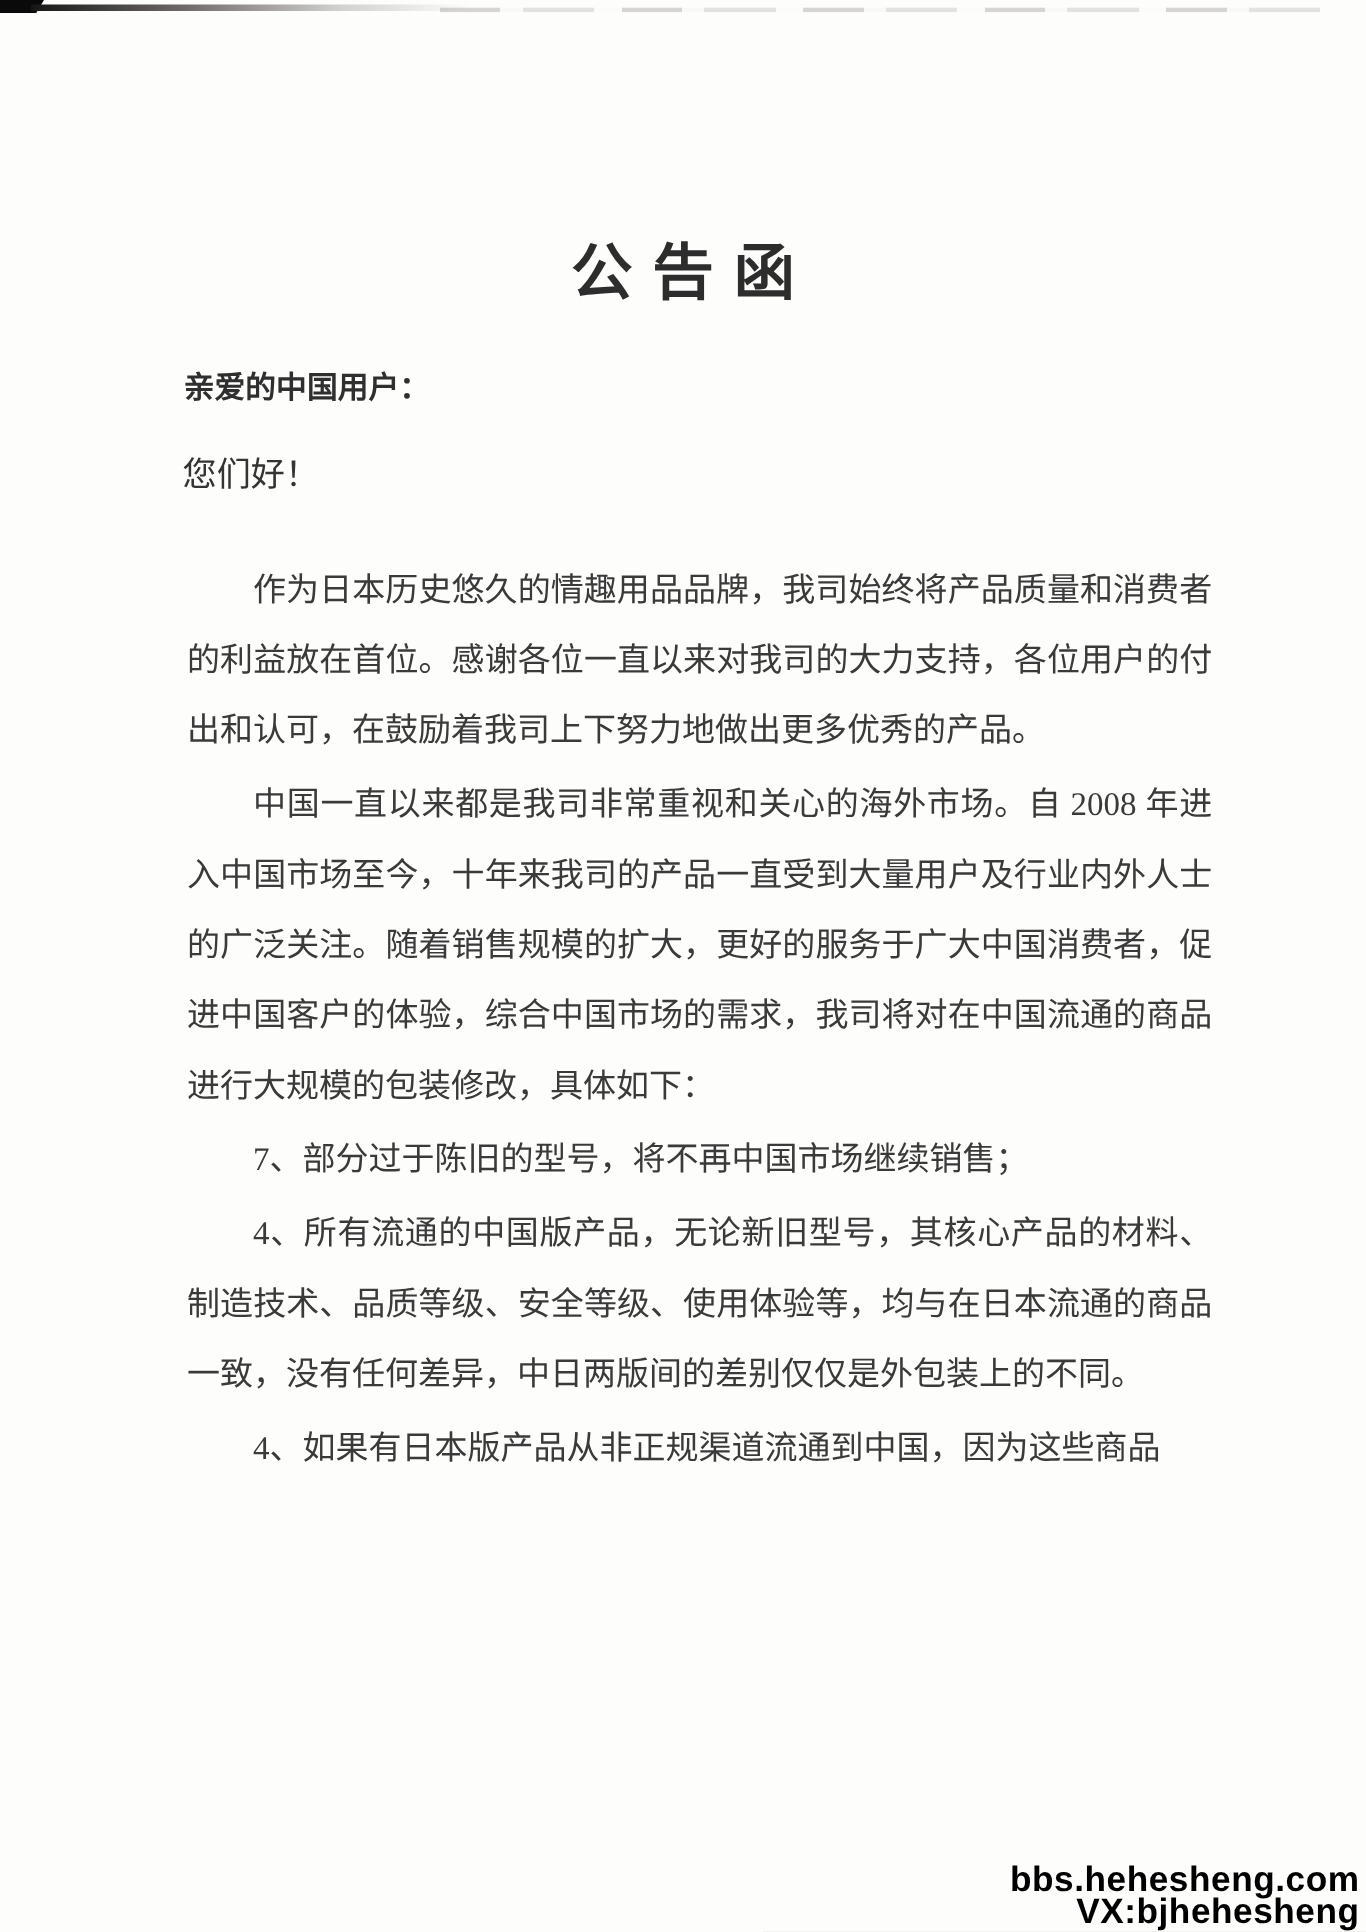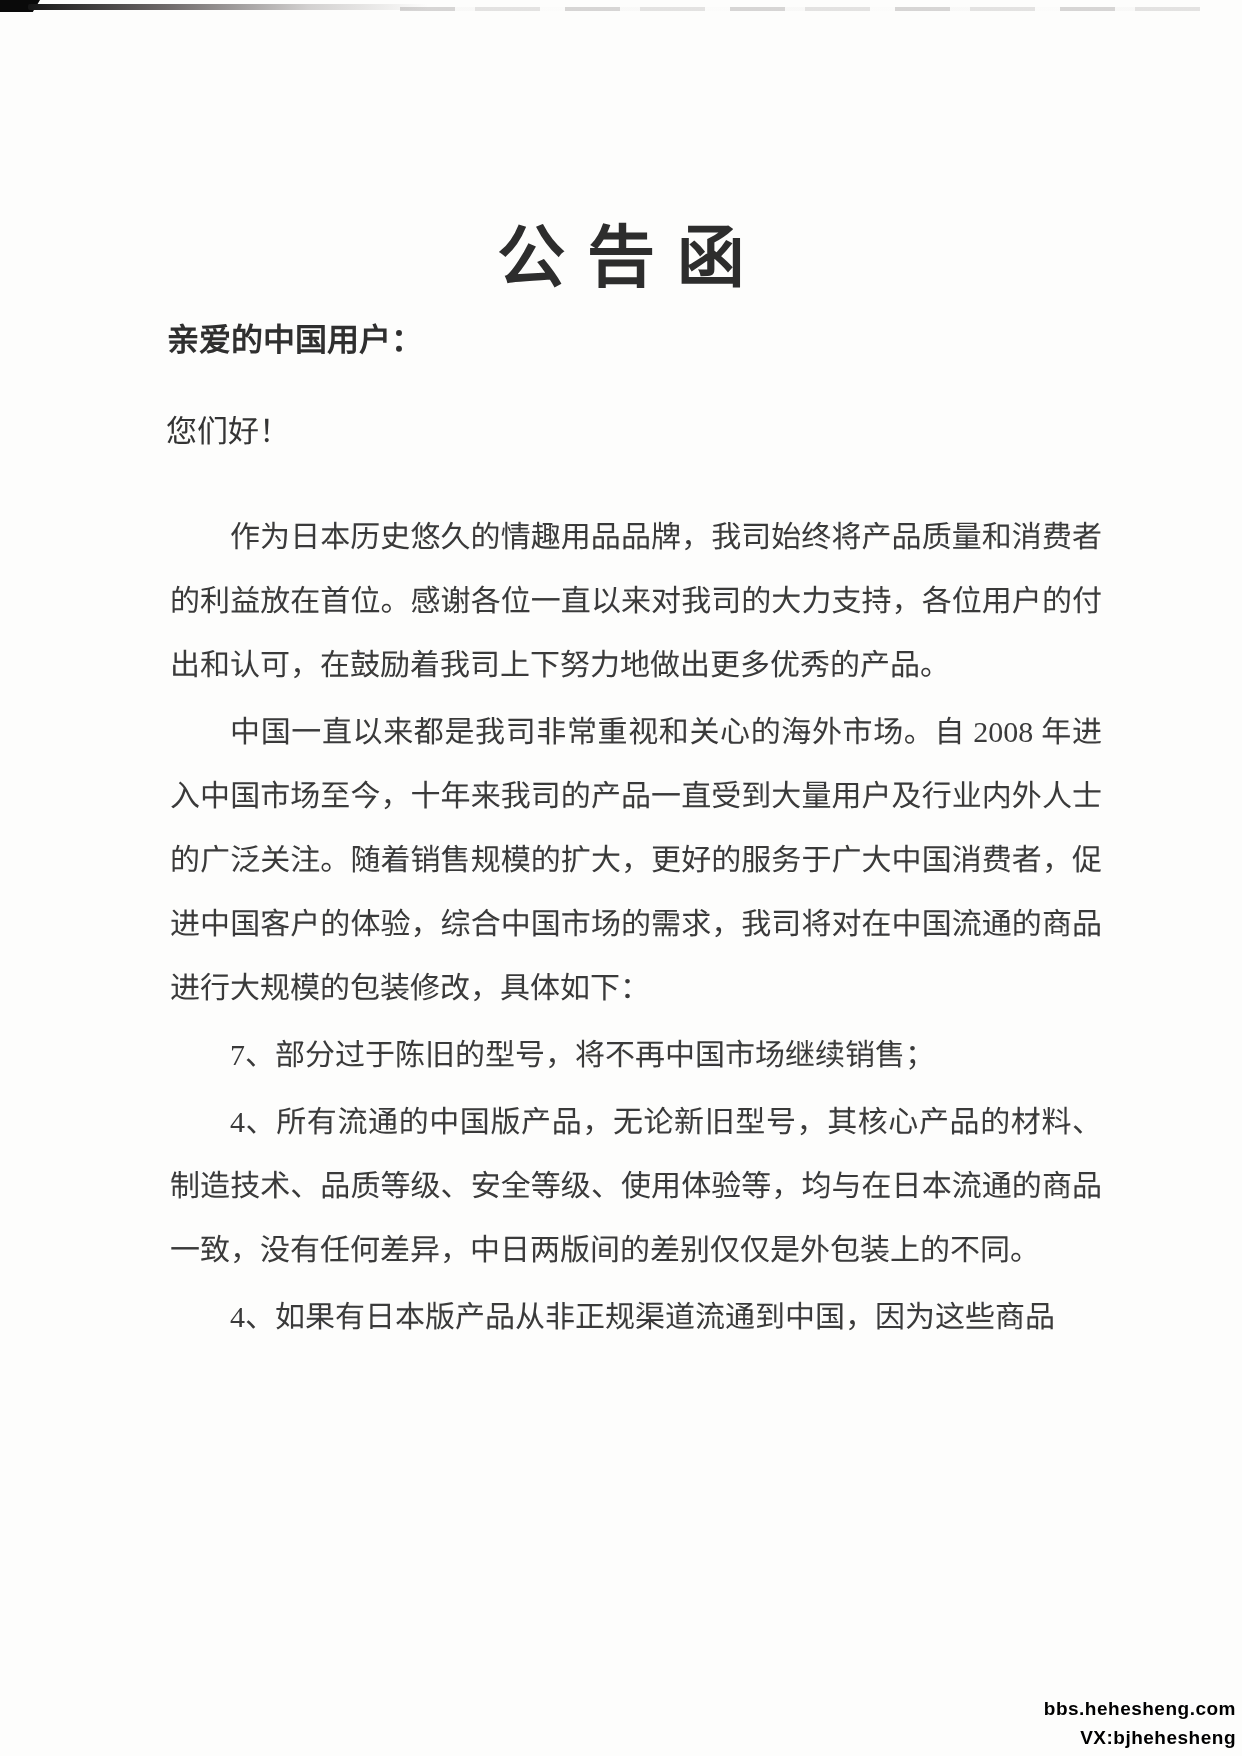--- a/index.html
+++ b/index.html
@@ -41,32 +41,32 @@
       rgba(110,105,105,0.30) 75px 140px,
       rgba(110,105,105,0.02) 140px 165px);
     opacity: 0.6;
   }
   .doc-title {
     position: absolute;
     top: 202px;
     left: 0;
     width: 100%;
     text-align: center;
-    font-size: 68px;
+    font-size: 56px;
     font-weight: 700;
     color: #2d2d2d;
     letter-spacing: 0.32em;
     text-indent: 0.32em;
     white-space: nowrap;
   }
   .salutation {
     position: absolute;
-    top: 314px;
+    top: 330px;
     left: 167px;
-    font-size: 32px;
+    font-size: 28px;
     font-weight: 700;
     color: #2f2f2f;
   }
   .greeting {
     position: absolute;
     top: 406px;
     left: 166px;
     font-size: 31px;
     color: #343434;
     text-align: right;
@@ -85,21 +85,21 @@
     margin: 3px;
     text-indent: 2em;
   }
   .watermark {
     position: absolute;
     right: 6px;
     bottom: 4px;
     text-align: right;
     font-family: "Liberation Sans", sans-serif;
     font-weight: 700;
-    font-size: 19px;
+    font-size: 32px;
     line-height: 29px;
     color: #000000;
     letter-spacing: 0.5px;
   }
 </style>
 </head>
 <body>
 
 <div class="page">
 

